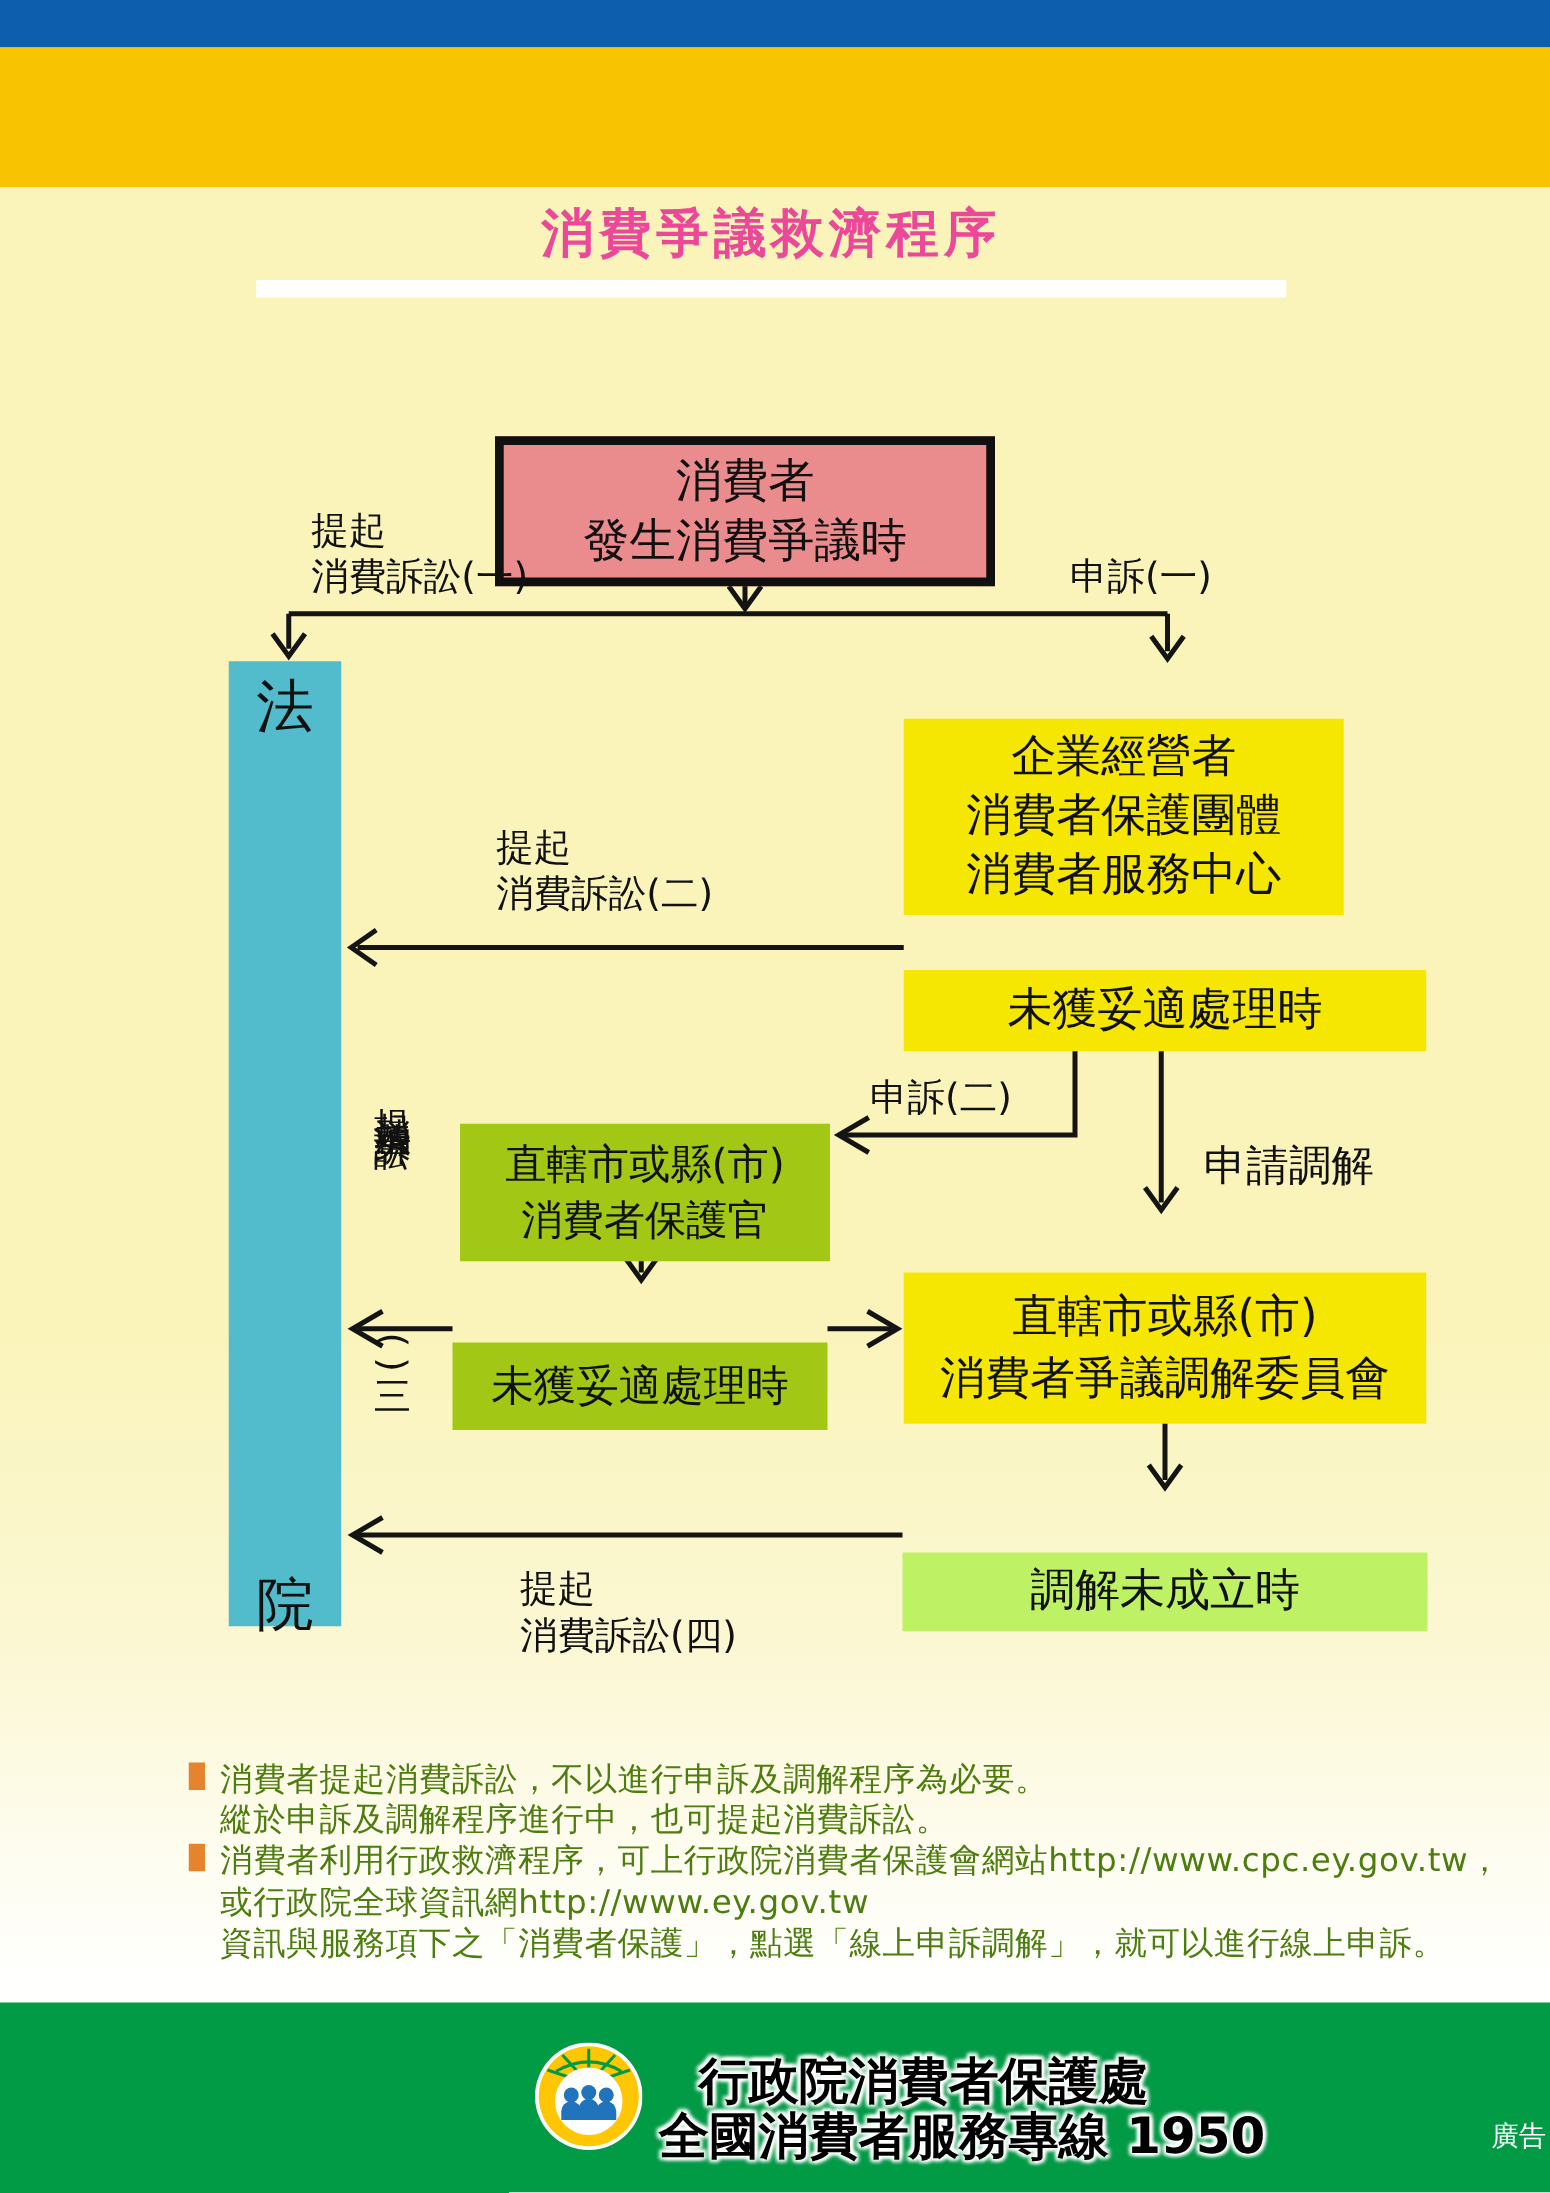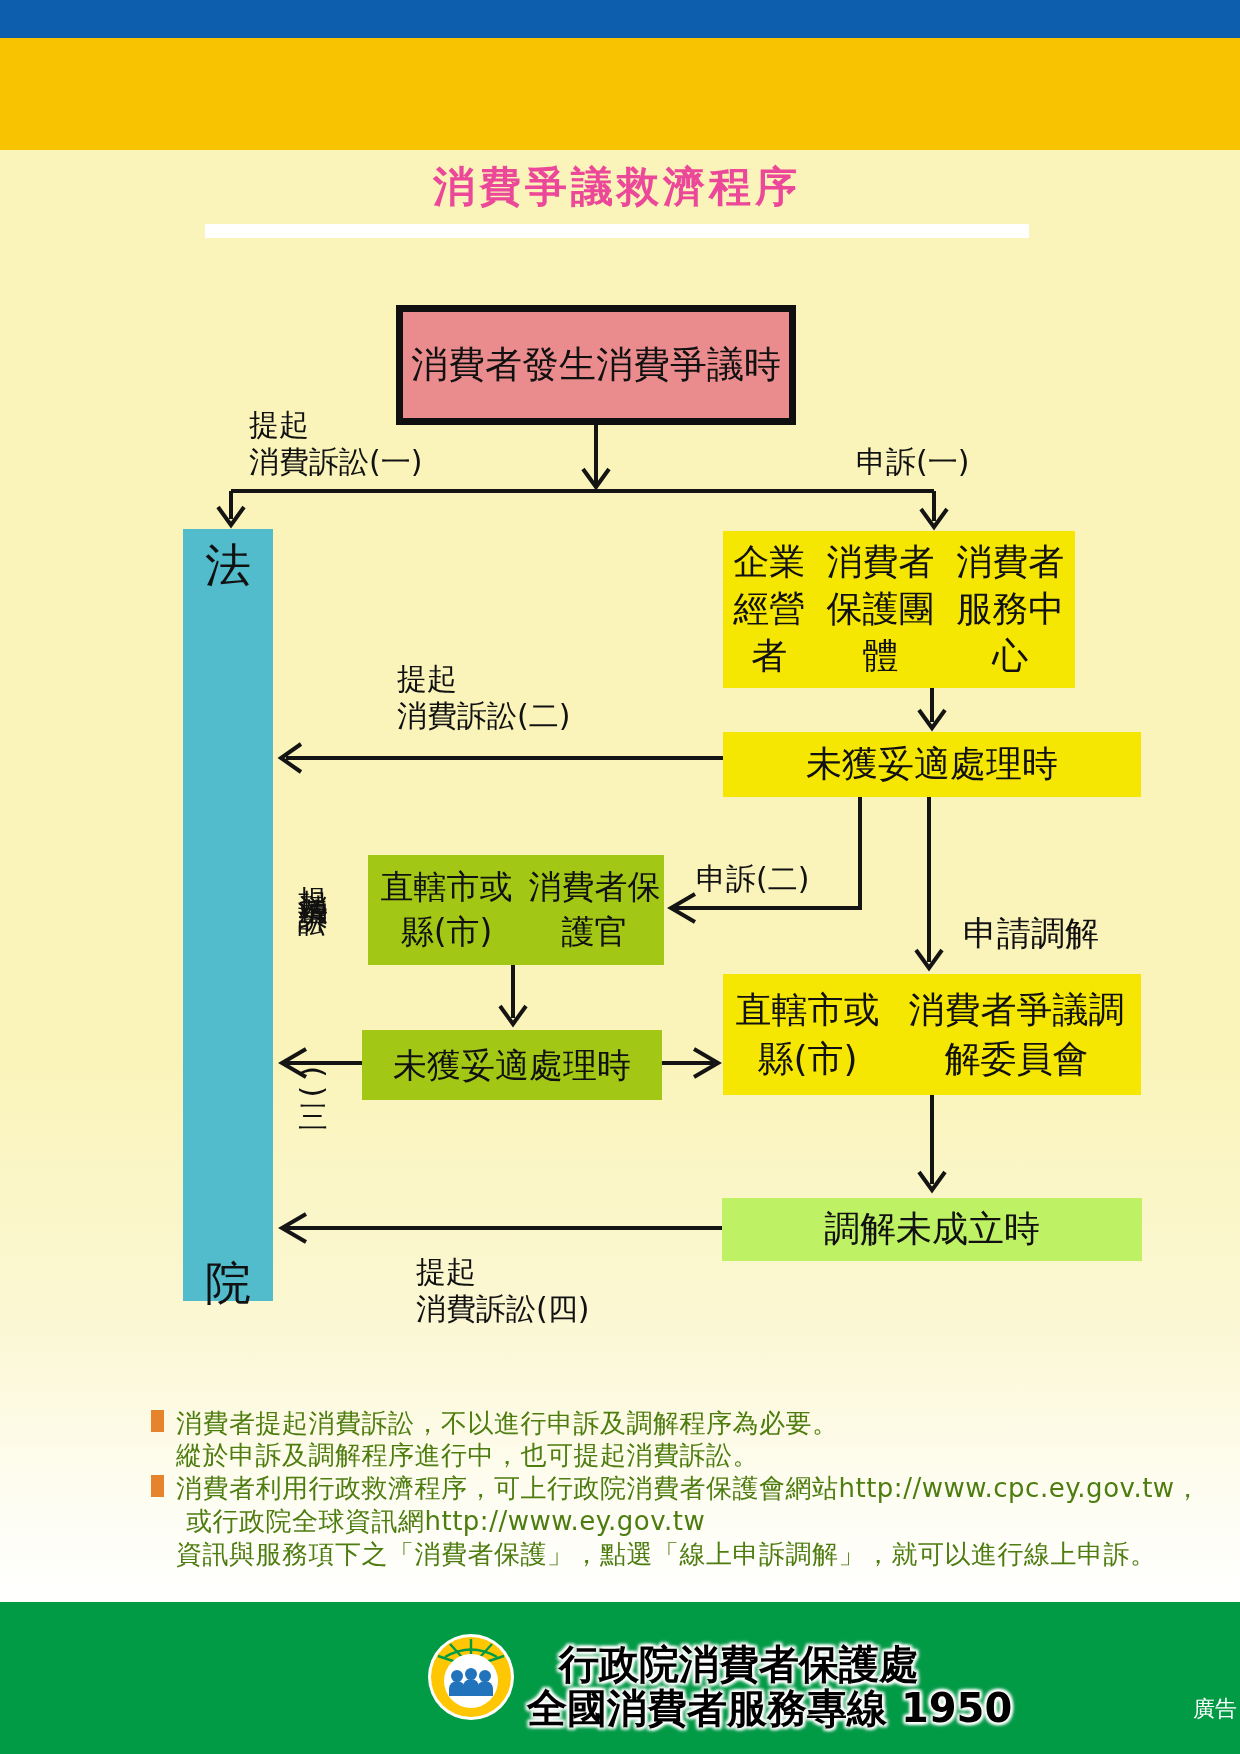--- a/index.html
+++ b/index.html
@@ -14,22 +14,22 @@
   #main-bg{left:0;top:150px;width:1240px;height:1452px;
     background:linear-gradient(180deg,#FAF4BA 0%,#FAF4BA 62%,#FBF7D2 80%,#FEFDF2 93%,#FFFFFF 100%);}
   #footer-bg{left:0;top:1602px;width:1240px;height:152px;background:#019A45;}
 
   
   #title{left:205px;top:156px;width:824px;height:62px;display:flex;align-items:center;justify-content:center;
     font-size:42px;font-weight:bold;letter-spacing:4px;color:#ec4899;}
   #title-underline{left:205px;top:224px;width:824px;height:14px;background:#ffffff;}
 
   
-  .fbox{display:flex;flex-direction:row;align-items:center;justify-content:center;
-    text-align:center;box-sizing:border-box;line-height:1.3;}
+  .fbox{display:flex;flex-direction:column;align-items:center;justify-content:center;
+    text-align:center;box-sizing:border-box;line-height:1.3;margin-top:44px;}
   #consumer-box{left:396px;top:305px;width:400px;height:120px;background:#EA8C8D;border:7px solid #101010;
     font-size:37px;}
   #court-bar{left:183px;top:529px;width:90px;height:772px;background:#52BCCC;}
   #court-top{left:183px;top:535px;width:90px;text-align:center;font-size:46px;}
   #court-bottom{left:183px;top:1253px;width:90px;text-align:center;font-size:46px;}
   #business-box{left:723px;top:531px;width:352px;height:157px;background:#F6E702;font-size:36px;line-height:1.3;}
   #unresolved1-box{left:723px;top:732px;width:418px;height:65px;background:#F6E702;font-size:36px;}
   #ombudsman-box{left:368px;top:855px;width:296px;height:110px;background:#A2C714;font-size:33px;line-height:1.35;}
   #unresolved2-box{left:362px;top:1030px;width:300px;height:70px;background:#A2C714;font-size:34px;}
   #committee-box{left:723px;top:974px;width:418px;height:121px;background:#F6E702;font-size:36px;line-height:1.35;}
@@ -49,21 +49,21 @@
 
   
   #arrows{left:0;top:0;width:1240px;height:1754px;pointer-events:none;}
 
   
   .note-line{font-size:26px;color:#4d7c0f;white-space:nowrap;letter-spacing:0.5px;}
   .note-bullet{width:13px;height:22px;background:#E6832D;}
   #note1-l1{left:176px;top:1406px;} #note1-b{left:151px;top:1410px;}
   #note1-l2{left:176px;top:1438px;}
   #note2-l1{left:176px;top:1471px;} #note2-b{left:151px;top:1475px;}
-  #note2-l2{left:176px;top:1504px;margin-left:10px;}
+  #note2-l2{left:176px;top:1504px;}
   #note2-l3{left:176px;top:1537px;}
 
   
   #logo{left:428px;top:1634px;width:86px;height:86px;}
   .footer-text{font-size:40px;font-weight:bold;color:#000;white-space:nowrap;
     text-shadow:0 0 4px #fff,0 0 6px #fff,2px 2px 3px #fff,-2px -2px 3px #fff,2px -2px 3px #fff,-2px 2px 3px #fff;}
   #footer-org{left:527px;top:1637px;margin-left:32px;}
   #footer-hotline{left:527px;top:1681px;}
   #ad-label{left:1193px;top:1694px;font-size:22px;color:#ffffff;}
 </style>

